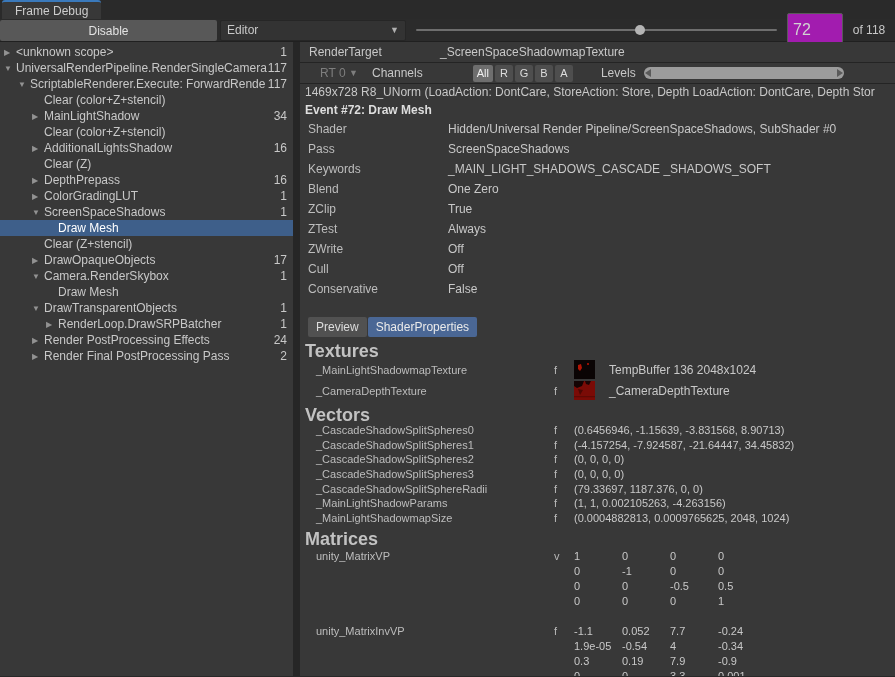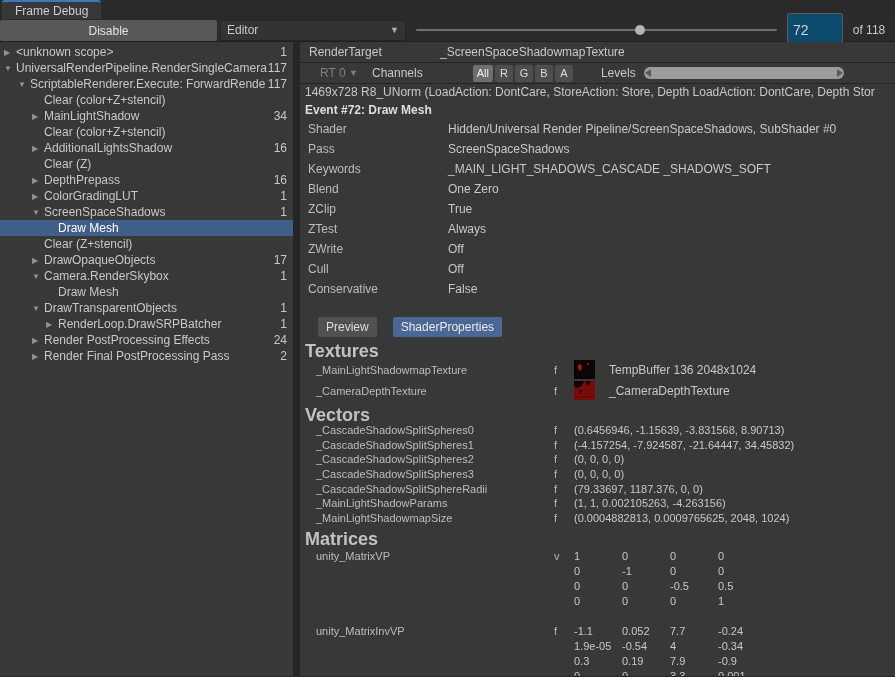--- a/index.html
+++ b/index.html
@@ -20,22 +20,22 @@
     border:none; color:#e2e2e2; font-size:12px; font-family:inherit; border-radius:2px; }
   .dd-editor { width:186px; height:21px; margin-left:3px; background:#333333;
     border:1px solid #262626; border-radius:2px; display:flex; align-items:center;
     padding:0 6px; color:#c8c8c8; font-size:12px; }
   .dd-editor .caret { margin-left:auto; color:#b0b0b0; font-size:9px; }
   .slider-zone { flex:1; position:relative; height:100%; margin:0 10px; }
   .slider-track { position:absolute; left:0; right:0; top:50%; height:2px;
     margin-top:-1px; background:#6e6e6e; border-radius:1px; }
   .slider-thumb { position:absolute; top:50%; width:10px; height:10px; margin:-5px 0 0 -5px;
     background:#b4b4b4; border-radius:50%; }
-  .frame-input { width:56px; height:17px; background:#0c4a6e; border:1px solid #5a5a5a;
-    border-radius:2px; color:#d2d2d2; font-size:14px; padding:16px 5px; font-family:inherit; }
+  .frame-input { width:56px; height:17px; background:#a21caf; border:1px solid #5a5a5a;
+    border-radius:2px; color:#d2d2d2; font-size:16px; padding:16px 5px; font-family:inherit; }
   .frame-total { width:52px; text-align:center; color:#c8c8c8; font-size:12px; }
 
   
   .body { display:flex; height:634px; }
   .tree { width:293px; background:#383838; padding-top:2px; overflow:hidden; }
   .splitter { width:7px; background:#262626; cursor:col-resize; }
   .detail { flex:1; background:#383838; overflow:hidden; font-size:12px; color:#c8c8c8; }
 
   
   .tree-row { height:16px; display:flex; align-items:center; color:#c8c8c8;
@@ -67,21 +67,21 @@
     border-top:4px solid transparent; border-bottom:4px solid transparent;
     border-left:6px solid #5a5a5a; }
   .format-line { height:17px; line-height:17px; padding-left:5px; white-space:nowrap;
     overflow:hidden; }
   .event-title { height:18px; line-height:18px; padding-left:5px; font-weight:bold;
     color:#dedede; }
   .prop-row { height:20px; display:flex; align-items:center; }
   .prop-row .k { width:148px; padding-left:8px; color:#bdbdbd; }
   .prop-row .v { color:#c8c8c8;text-align:center; }
 
-  .tabs { margin-top:18px; padding-left:18px; display:flex; gap:16px; }
+  .tabs { margin-top:18px; padding-left:8px; display:flex; gap:1px; }
   .ptab { height:20px; padding:0 8px; border:none; border-radius:2px; background:#515151;
     color:#dcdcdc; font-size:12px; font-family:inherit; }
   .ptab.active { background:#4a6795; color:#eaeaea; }
 
   .sec-title { height:16px; line-height:16px; margin-top:6px; padding-left:5px;
     font-weight:bold; color:#c2c2c2; font-size:18px; }
   .tex-row { height:21px; display:flex; align-items:center; font-size:11px; }
   .tex-row .n { width:254px; padding-left:16px; overflow:hidden; white-space:nowrap;
     color:#bdbdbd; }
   .tex-row .ty { width:20px; color:#b8b8b8; }

